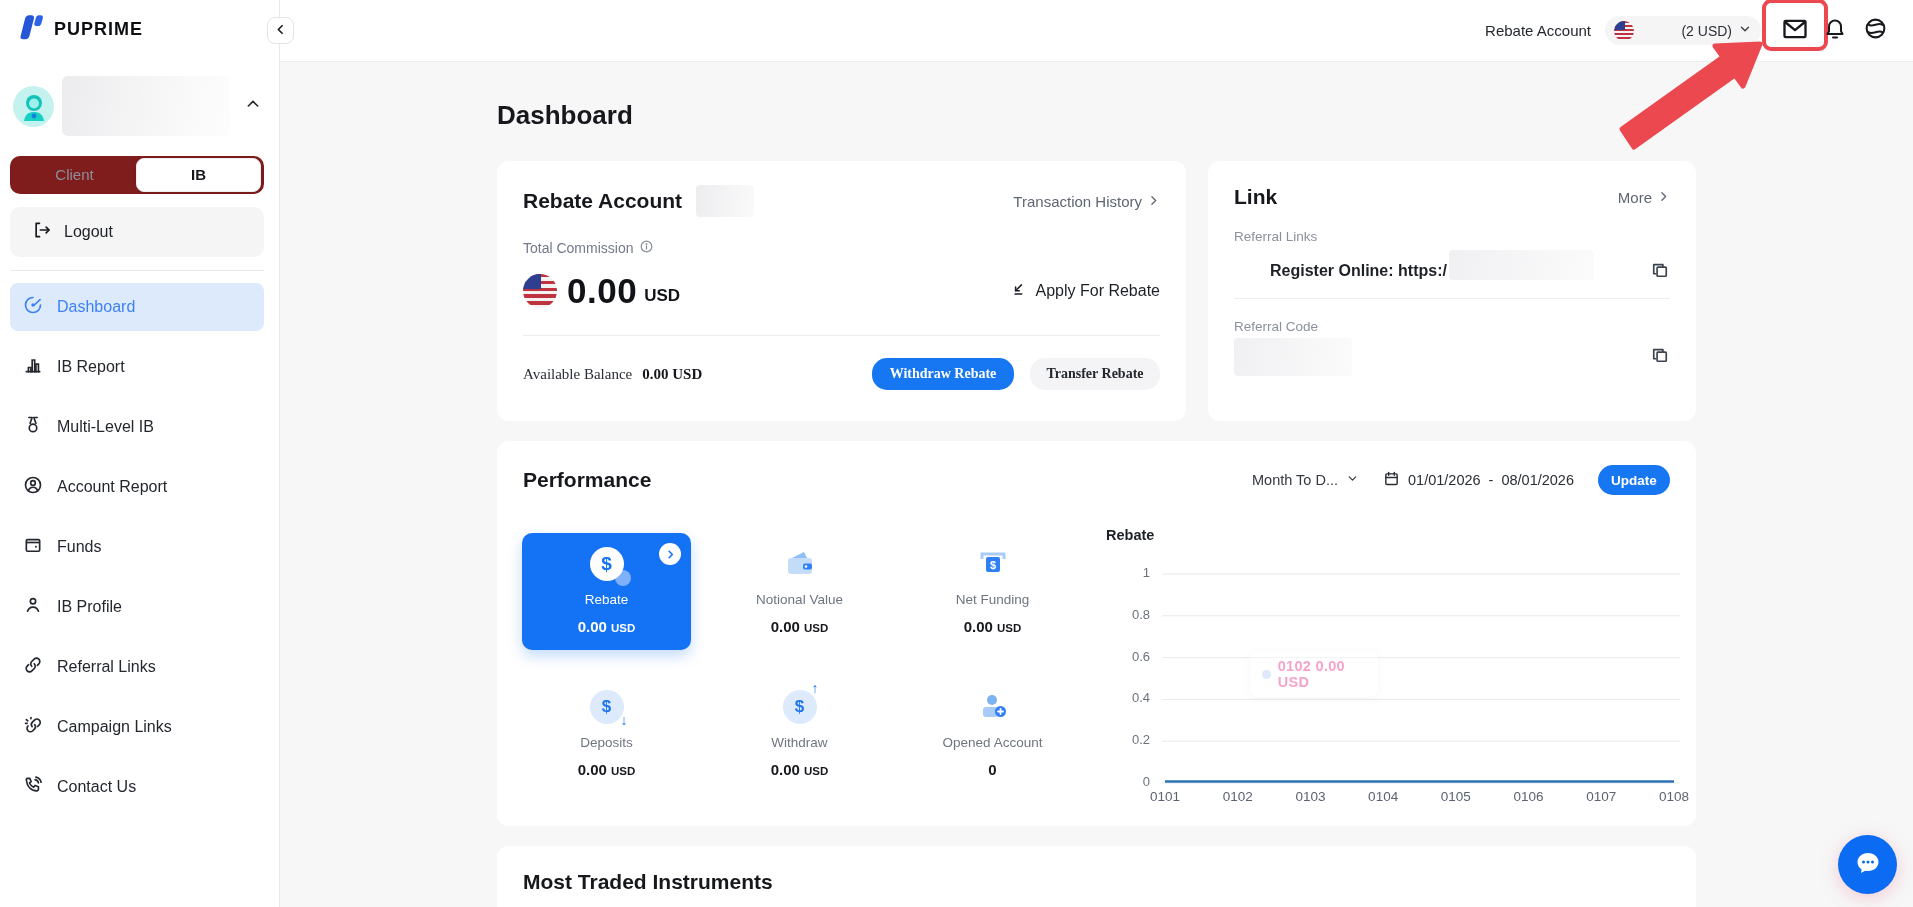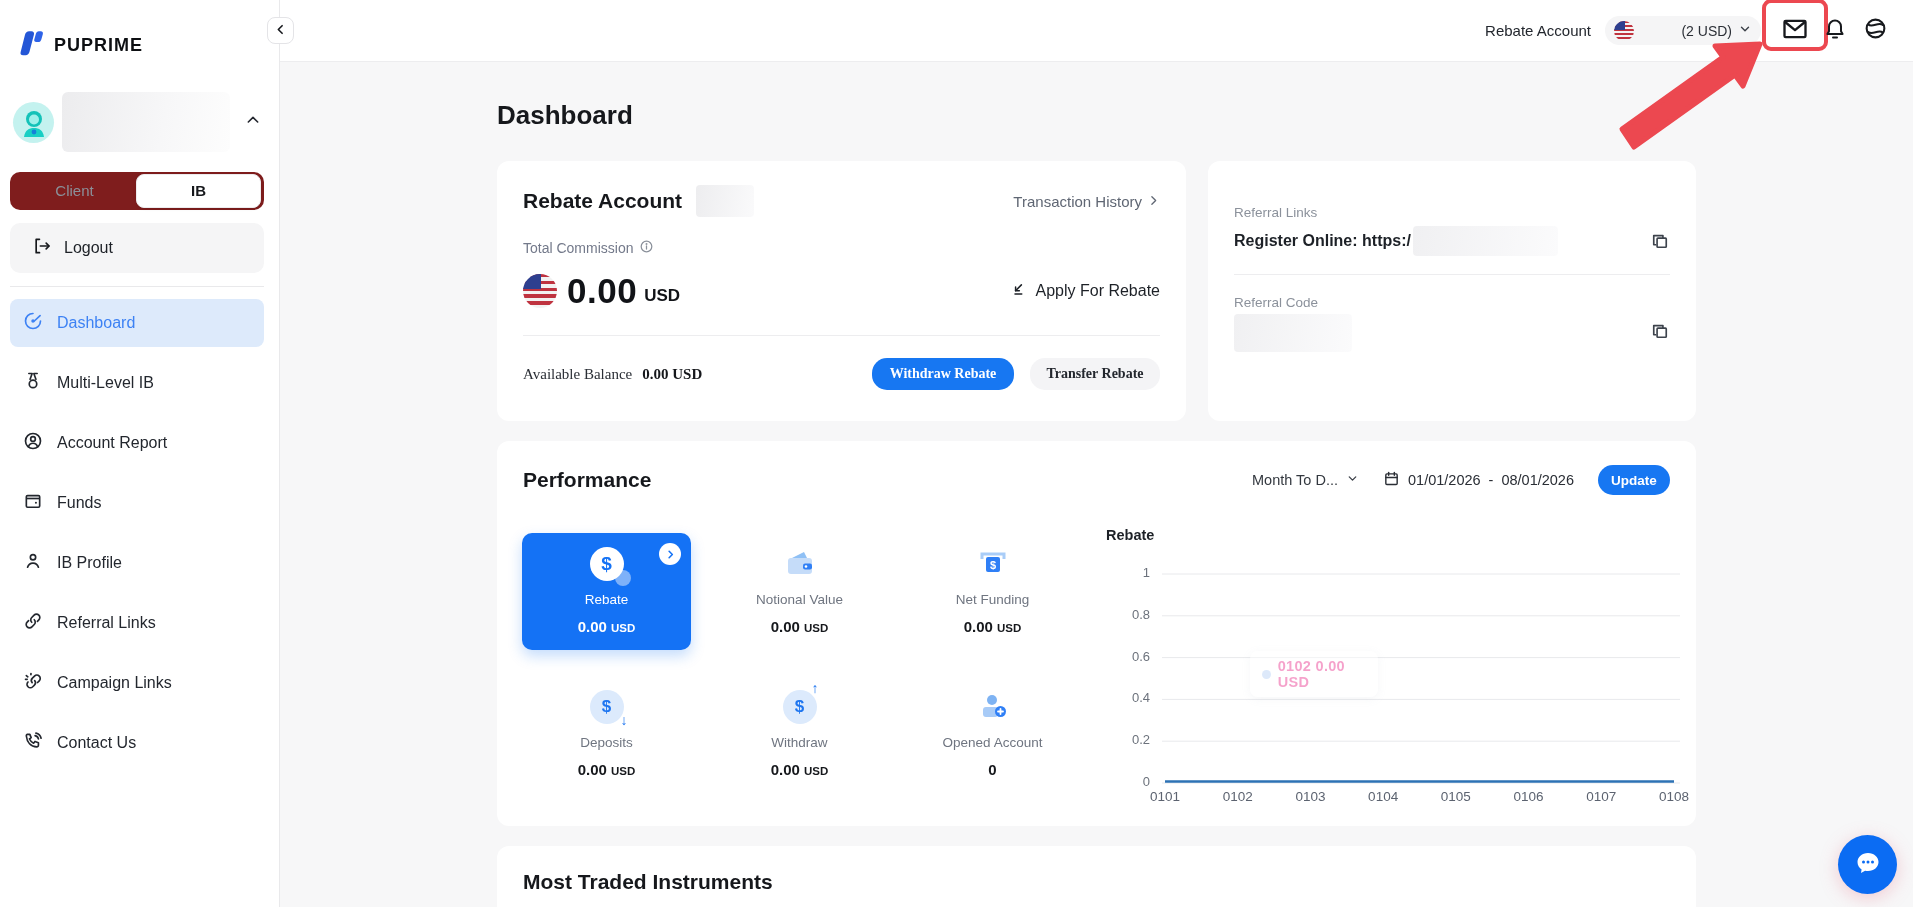--- a/index.html
+++ b/index.html
@@ -1,21 +1,21 @@
 <!DOCTYPE html>
 <html><head>
 <meta charset="utf-8">
 <style>
   * { margin:0; padding:0; box-sizing:border-box; }
   html,body { width:1913px; height:907px; overflow:hidden; }
   body { font-family:"Liberation Sans","DejaVu Sans",sans-serif; background:#f7f7f8; color:#23272e; position:relative; }
 
   
   .sidebar { position:absolute; left:0; top:0; width:280px; height:907px; background:#fff; border-right:1px solid #e9e9eb; z-index:5; }
-  .logo-row { display:flex; align-items:center; gap:8px; padding:28px 0 0 16px; }
+  .logo-row { display:flex; align-items:center; gap:8px; padding:12px 0 0 16px; }
   .logo-text { font-size:18px; font-weight:800; letter-spacing:1px; color:#0d0f12; }
   .collapse-btn { position:absolute; left:267px; top:17px; width:27px; height:27px; background:#fff; border:1px solid #e4e4e7; border-radius:8px; display:flex; align-items:center; justify-content:center; z-index:9; cursor:pointer; }
   .profile-row { display:flex; align-items:center; margin:30px 10px 0 13px; position:relative; }
   .avatar { width:41px; height:41px; border-radius:50%; background:#c4f2ef; overflow:hidden; flex:none; position:relative; }
   .avatar svg { position:absolute; left:4px; top:5px; }
   .name-blur { width:168px; height:60px; margin-left:8px; border-radius:6px; background:linear-gradient(100deg,#ececee 0%,#f7f7f8 60%,#fdfdfd 100%); }
   .profile-chevron { margin-left:auto; margin-right:8px; }
   .segment { display:flex; align-items:center; margin:20px 15px 0 10px; height:38px; background:#7f1d1d; border-radius:10px; padding:3px; }
   .segment .seg { flex:1; text-align:center; font-size:15px; line-height:32px; color:#8b9099; border-radius:8px; cursor:pointer; }
   .segment .seg.on { background:#fff; color:#16181c; font-weight:700; box-shadow:0 1px 3px rgba(0,0,0,.10); border:1px solid #ececee; }
@@ -60,21 +60,21 @@
   .rc-divider { height:1px; background:#ededef; margin-top:24px; }
   .balance-row { display:flex; align-items:center; margin-top:22px;font-family:Liberation Serif, serif; }
   .balance-label { font-size:15px; color:#2a2e35; }
   .balance-value { font-size:15px; font-weight:700; color:#16181c; margin-left:10px; }
   .btn { border:none; border-radius:15px; font-size:14px; font-weight:700; cursor:pointer; font-family:inherit; }
   .btn-primary { background:#1777f2; color:#fff; width:142px; height:32px; margin-left:auto; }
   .btn-ghost { background:#f4f4f6; color:#23272e; width:130px; height:32px; margin-left:16px; }
 
   .link-card { width:488px; height:260px; padding:24px 26px; }
   .link-label { font-size:13.5px; color:#8b919b; margin-top:20px; }
-  .link-value-row { display:flex; align-items:center; margin-top:6px; }
+  .link-value-row { display:flex; align-items:flex-end; margin-top:6px;margin-left:36px; }
   .link-value { font-size:16px; font-weight:700; color:#1d2127; white-space:nowrap; }
   .link-blur { width:145px; height:30px; border-radius:4px; background:linear-gradient(100deg,#f0f0f2,#fbfbfc); margin-left:2px; }
   .copy-btn { margin-left:auto; cursor:pointer; display:flex; }
   .lc-divider { height:1px; background:#ededef; margin-top:18px; }
   .code-blur { width:118px; height:38px; border-radius:4px; background:linear-gradient(100deg,#f0f0f2,#fbfbfc); margin-top:4px; }
   .code-row { display:flex; align-items:center; }
 
   
   .perf-card { width:1199px; height:385px; margin-top:20px; padding:24px 26px; position:relative; }
   .perf-head { display:flex; align-items:center; }
@@ -167,20 +167,29 @@
   <nav class="menu">
     <div class="menu-item active">
       <span><svg width="20" height="20" viewBox="0 0 24 24" fill="none" stroke="currentColor" stroke-width="2" stroke-linecap="round">
             <path d="M12 3a9 9 0 1 0 9 9"></path>
             <path d="M20.5 5.5 13.6 12"></path>
             <circle cx="12" cy="12" r="2.1" fill="currentColor" stroke="none"></circle>
           </svg></span>
       <span>Dashboard</span>
     </div>
     <div class="menu-item">
+      <span><svg width="20" height="20" viewBox="0 0 24 24" fill="none" stroke="#23272e" stroke-width="2" stroke-linecap="round">
+            <path d="M4 20h16"></path>
+            <path d="M6.5 20v-5h3v5"></path>
+            <path d="M11 20V6h3v14"></path>
+            <path d="M15.5 20v-9h3v9"></path>
+          </svg></span>
+      <span>IB Report</span>
+    </div>
+    <div class="menu-item">
       <span><svg width="20" height="20" viewBox="0 0 24 24" fill="none" stroke="#23272e" stroke-width="2" stroke-linecap="round" stroke-linejoin="round">
             <path d="M7 3h4l-2.5 7"></path>
             <path d="M17 3h-4l2.5 7"></path>
             <circle cx="12" cy="15.5" r="4.5"></circle>
           </svg></span>
       <span>Multi-Level IB</span>
     </div>
     <div class="menu-item">
       <span><svg width="20" height="20" viewBox="0 0 24 24" fill="none" stroke="#23272e" stroke-width="2" stroke-linecap="round">
             <circle cx="12" cy="12" r="9"></circle>
@@ -310,20 +319,29 @@
         <div class="rc-divider"></div>
         <div class="balance-row">
           <span class="balance-label">Available Balance</span>
           <span class="balance-value">0.00 USD</span>
           <button class="btn btn-primary">Withdraw Rebate</button>
           <button class="btn btn-ghost">Transfer Rebate</button>
         </div>
       </section>
 
       <section class="card link-card">
+        <div class="card-head">
+          <span class="card-title">Link</span>
+          <span class="head-link">
+            <span>More</span>
+            <span><svg width="13" height="13" viewBox="0 0 24 24" fill="none" stroke="#5f6673" stroke-width="2.4" stroke-linecap="round" stroke-linejoin="round">
+                  <path d="M9 5l7 7-7 7"></path>
+                </svg></span>
+          </span>
+        </div>
         <div class="link-label">Referral Links</div>
         <div class="link-value-row">
           <span class="link-value">Register Online: https:/</span>
           <span class="link-blur"></span>
           <span class="copy-btn">
             <svg width="20" height="20" viewBox="0 0 24 24" fill="none" stroke="#3d434c" stroke-width="2" stroke-linejoin="round">
                 <rect x="8.5" y="8.5" width="11" height="11" rx="1"></rect>
                 <path d="M15.5 8.5v-3h-11v11h3"></path>
               </svg>
           </span>

